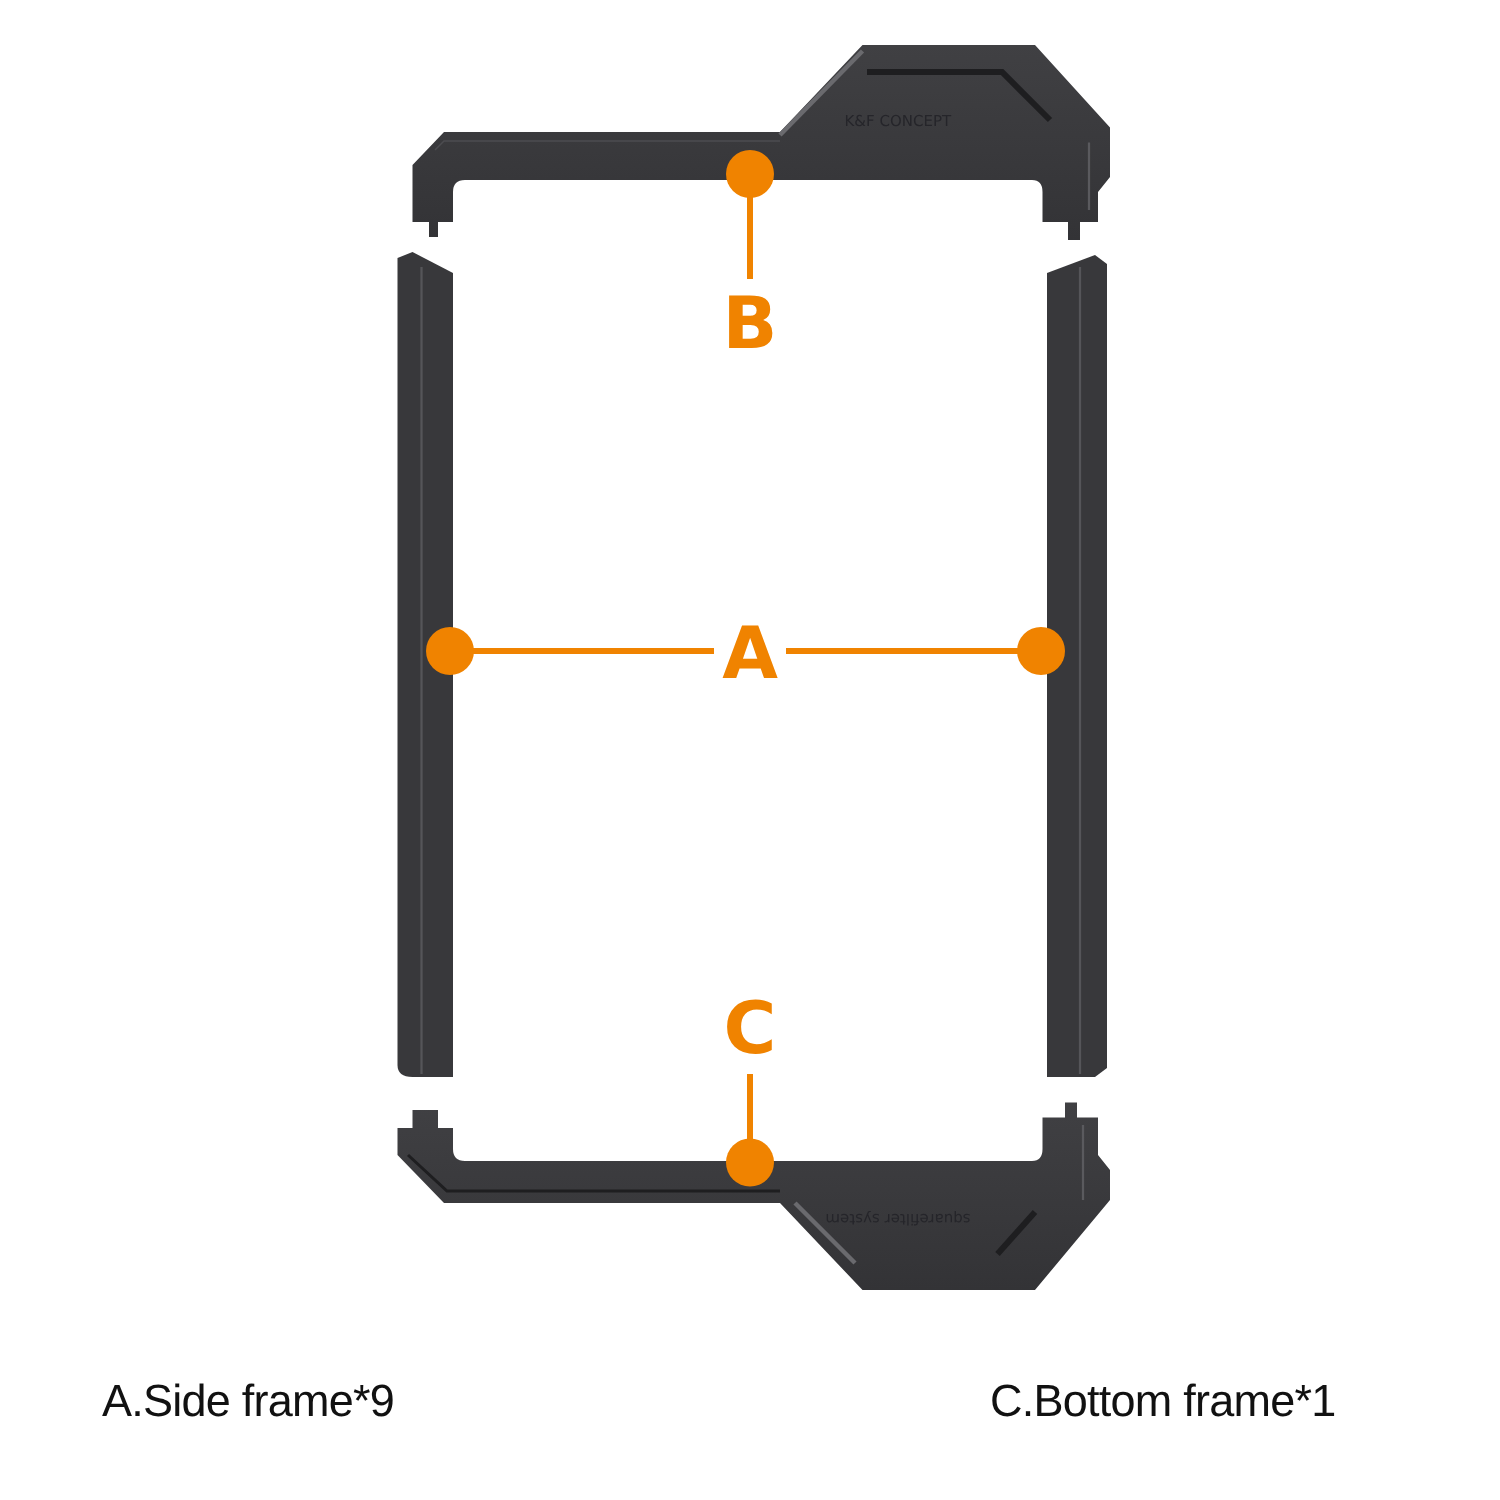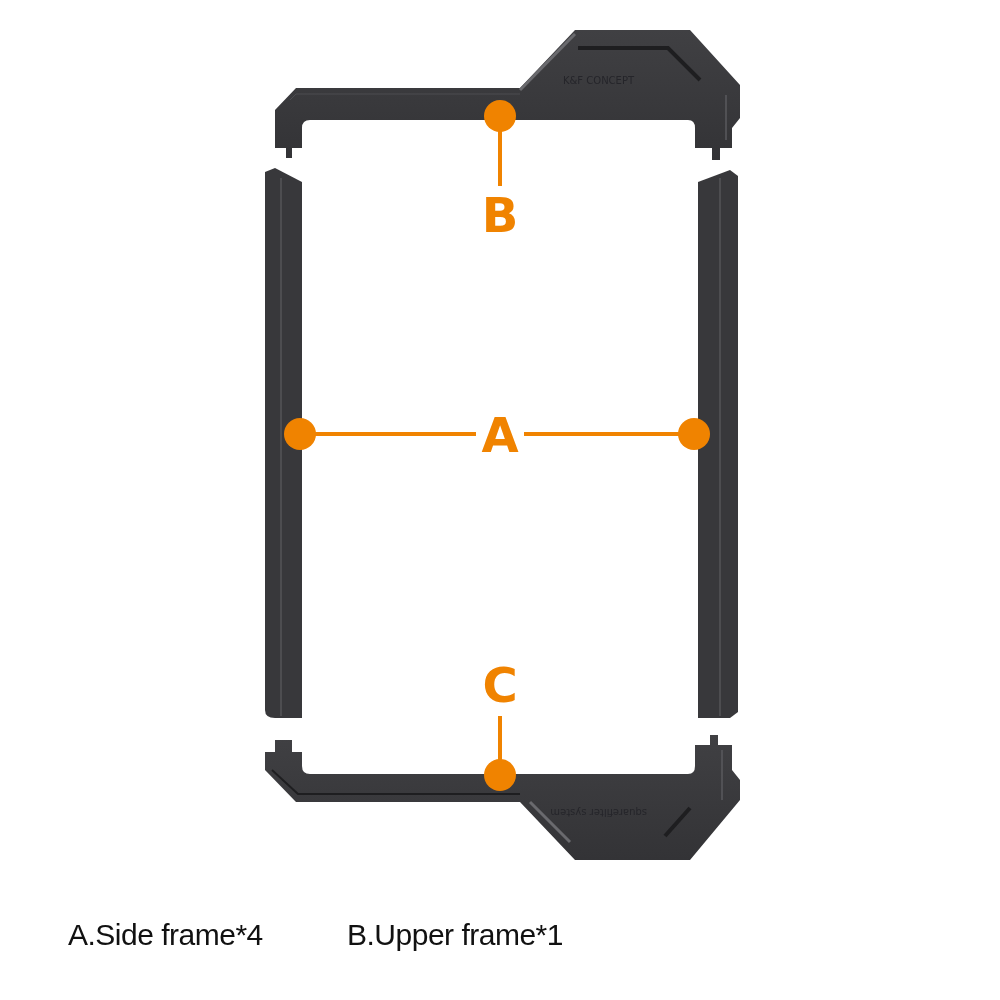--- a/index.html
+++ b/index.html
@@ -70,15 +70,15 @@
 
     <g>
       <text x="500" y="702" text-anchor="middle" class="marker-letter" fill="#f08300">C</text>
       <line x1="500" y1="716" x2="500" y2="775" stroke="#f08300" stroke-width="4"></line>
       <circle cx="500" cy="775" r="16" fill="#f08300"></circle>
     </g>
   </svg>
 </div>
 
 <div class="captions">
-  <span class="caption" id="cap-a">A.Side frame*4</span>
-  <span class="caption" id="cap-b">B.Upper frame*1</span>
+  <span class="caption" id="cap-a">A.Side frame*9</span>
+  <span class="caption" id="cap-c">C.Bottom frame*1</span>
 </div>
 
 </body></html>

